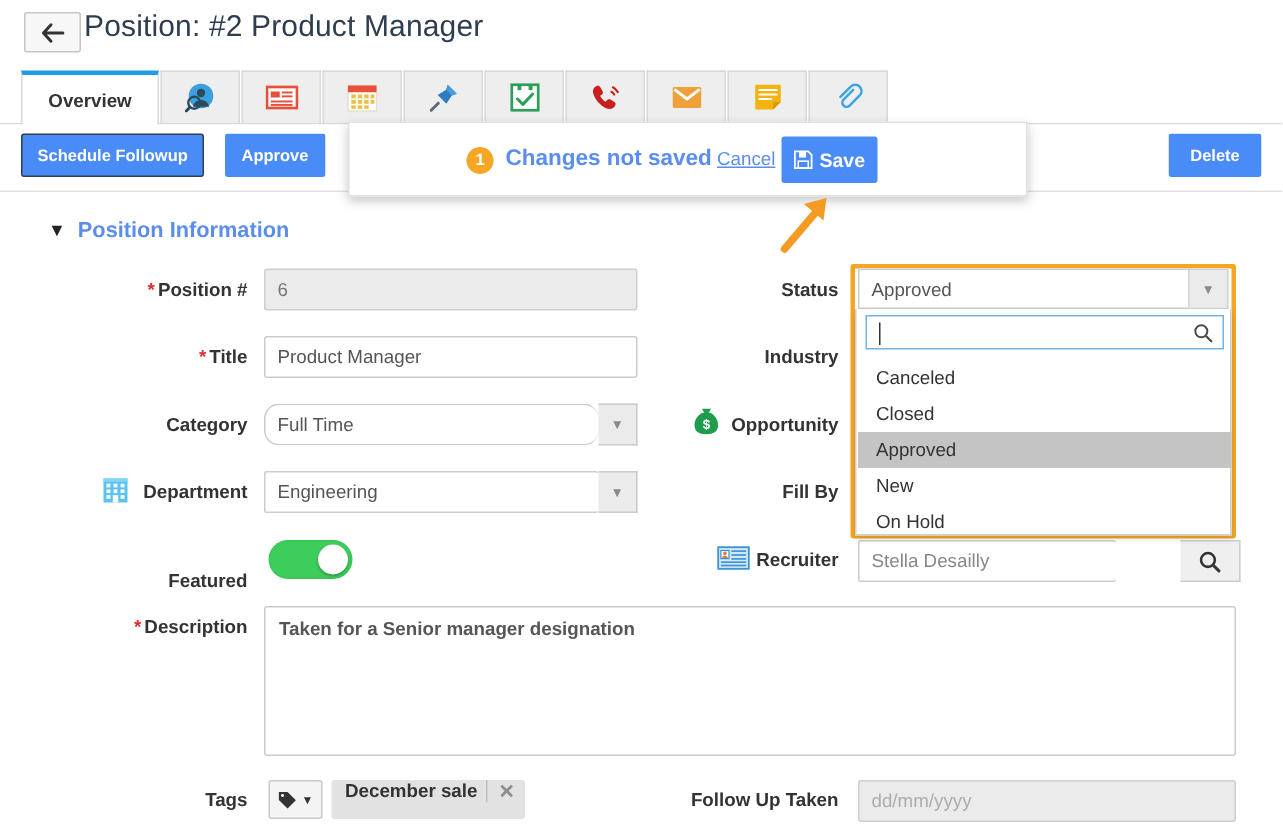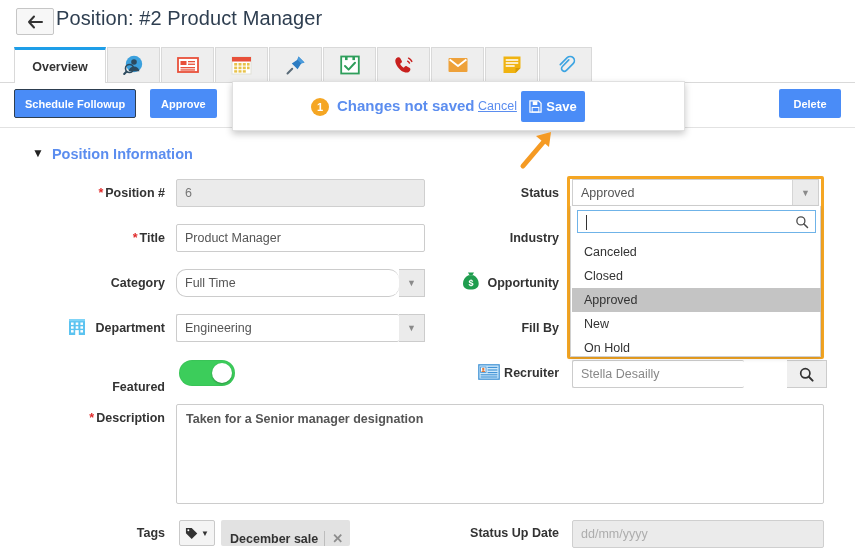--- a/index.html
+++ b/index.html
@@ -167,21 +167,21 @@
   
   .tag-dd {
     position: absolute; width: 36px; height: 26px;
     border: 1px solid #c9c9c9; background: #f4f4f4; border-radius: 2px;
     display: flex; align-items: center; justify-content: center; gap: 3px;
     cursor: pointer;
   }
   .tag-chip {
     position: absolute; height: 26px;
     background: #e2e2e2; border-radius: 2px;
-    display: flex; align-items: flex-end; gap: 6px;
+    display: flex; align-items: flex-start; gap: 6px;
     padding: 0 7px 0 9px;
     font-size: 12.5px; font-weight: bold; color: #333;
   }
   .tag-x { color: #8d8d8d; font-size: 13px; cursor: pointer; border-left: 1px solid #bdbdbd; padding-left: 7px; }
 
   
   .status-highlight {
     position: absolute; left: 567px; top: 176px;
     width: 257px; height: 183px;
     border: 3px solid #f5a623; border-radius: 2px;
@@ -458,21 +458,21 @@
       <path d="M1 1h6.2L13.2 7 7.2 13 1 6.8Z" fill="#333"></path>
       <circle cx="3.6" cy="3.6" r="1.05" fill="#fff"></circle>
     </svg>
     <span style="font-size:8px;color:#333;">▼</span>
   </div>
   <div class="tag-chip" style="left:221px; top:520px;">
     <span>December sale</span>
     <span class="tag-x">✕</span>
   </div>
 
-  <div class="flabel" style="left:440px; top:526px; width:119px;">Status Up Date</div>
+  <div class="flabel" style="left:440px; top:526px; width:119px;">Follow Up Taken</div>
   <div class="finput readonly placeholder" style="left:572px; top:520px; width:252px;">dd/mm/yyyy</div>
 
   <div class="status-field">
     <span class="txt">Approved</span>
     <span class="status-caret">
       <span>▼</span>
     </span>
   </div>
 
   <div class="status-panel">

